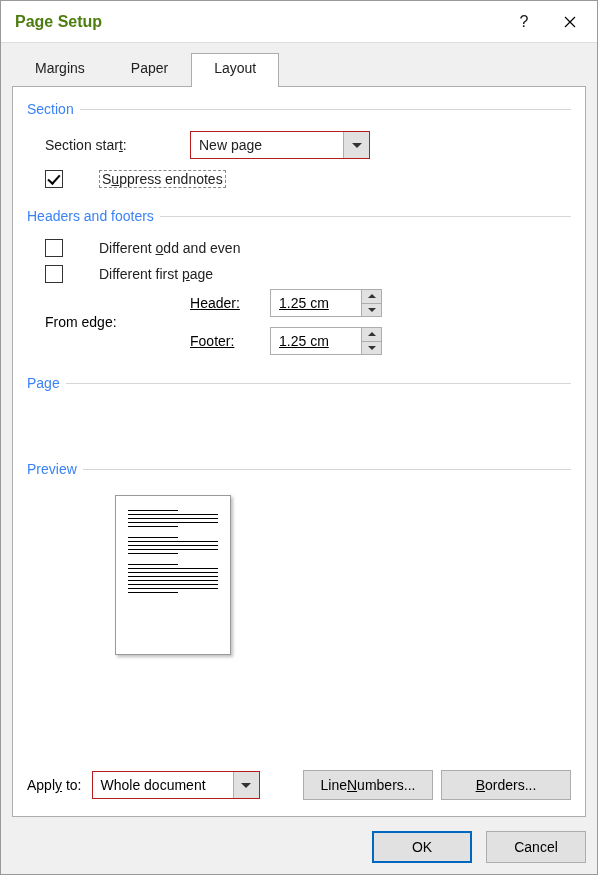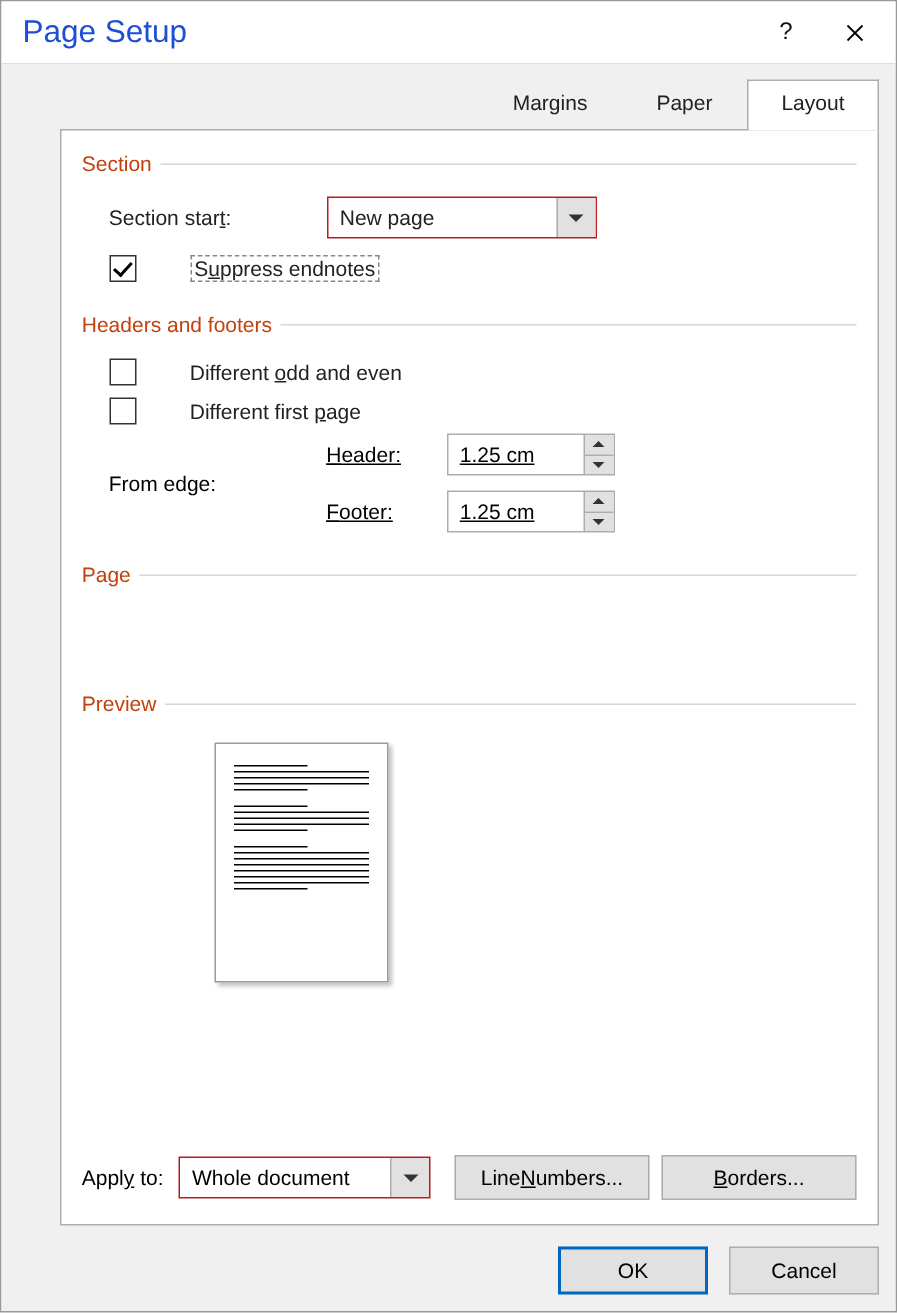--- a/index.html
+++ b/index.html
@@ -1,29 +1,29 @@
 <!DOCTYPE html>
 <html><head>
 <meta charset="utf-8">
 <style>
 * { box-sizing: border-box; font-family: "Segoe UI", Arial, sans-serif; }
 body { margin: 0; padding: 0; background: #fff; }
 .dialog { width: 598px; height: 875px; background: #fff; border: 1px solid #999; display: flex; flex-direction: column; position: relative; }
 .titlebar { height: 42px; background: #fff; display: flex; align-items: center; padding: 0 4px 0 14px; border-bottom: 1px solid #ddd; }
-.titlebar .title { font-size: 21px; flex: 1; color: #1d4ed8; }
+.titlebar .title { font-size: 16px; flex: 1; color: #4d7c0f; font-weight: bold; }
 .titlebar .tbtn { width: 46px; height: 40px; display: flex; align-items: center; justify-content: center; font-size: 16px; color: #111; cursor: default; }
 .titlebar .tbtn.close { font-size: 17px; }
-.content { flex: 1; background: #f0f0f0; padding: 9px 11px 11px 11px; display: flex; flex-direction: column; align-items: flex-end; }
+.content { flex: 1; background: #f0f0f0; padding: 9px 11px 11px 11px; display: flex; flex-direction: column; }
 .tabs { display: flex; height: 34px; }
 .tab { padding: 6px 22px; font-size: 14px; color: #222; border: 1px solid transparent; border-bottom: none; margin-right: 0; cursor: default; position: relative; top: 1px; }
 .tab.active { background: #fff; border-color: #adadad; z-index: 2; }
 .tabpanel { flex: 1; background: #fff; border: 1px solid #adadad; padding: 14px 14px 16px 14px; display: flex; flex-direction: column; }
 .groupheader { display: flex; align-items: center; margin-top: 6px; margin-bottom: 10px; }
 .groupheader:first-child { margin-top: 0; }
-.groupheader .lbl { font-size: 14px; color: #c2410c; margin-right: 6px; }
+.groupheader .lbl { font-size: 14px; color: #3b82f6; margin-right: 6px; }
 .groupheader .line { flex: 1; height: 1px; background: #d6d6d6; }
 .row { display: flex; align-items: center; margin: 4px 0 6px 18px; font-size: 14px; color: #222; }
 .row .fieldlbl { width: 145px; }
 .dropdown { display: flex; align-items: center; height: 28px; background: #fff; border: 1px solid #b91c1c; width: 180px; }
 .dropdown .txt { flex: 1; padding: 0 8px; font-size: 14px; }
 .dropdown .arrowbtn { width: 26px; height: 26px; background: #e1e1e1; border-left: 1px solid #adadad; display: flex; align-items: center; justify-content: center; }
 .arrow-down { width: 0; height: 0; border-left: 5px solid transparent; border-right: 5px solid transparent; border-top: 5px solid #333; }
 .chkrow { display: flex; align-items: center; margin: 5px 0 0 18px; font-size: 14px; color: #222; gap: 28px; }
 .chkbox { width: 18px; height: 18px; border: 1px solid #333; background: #fff; margin-right: 8px; display: flex; align-items: center; justify-content: center; }
 .chkbox.checked::after { content: ""; width: 10px; height: 5px; border-left: 2px solid #000; border-bottom: 2px solid #000; transform: rotate(-48deg) translate(1px,-1px); }

